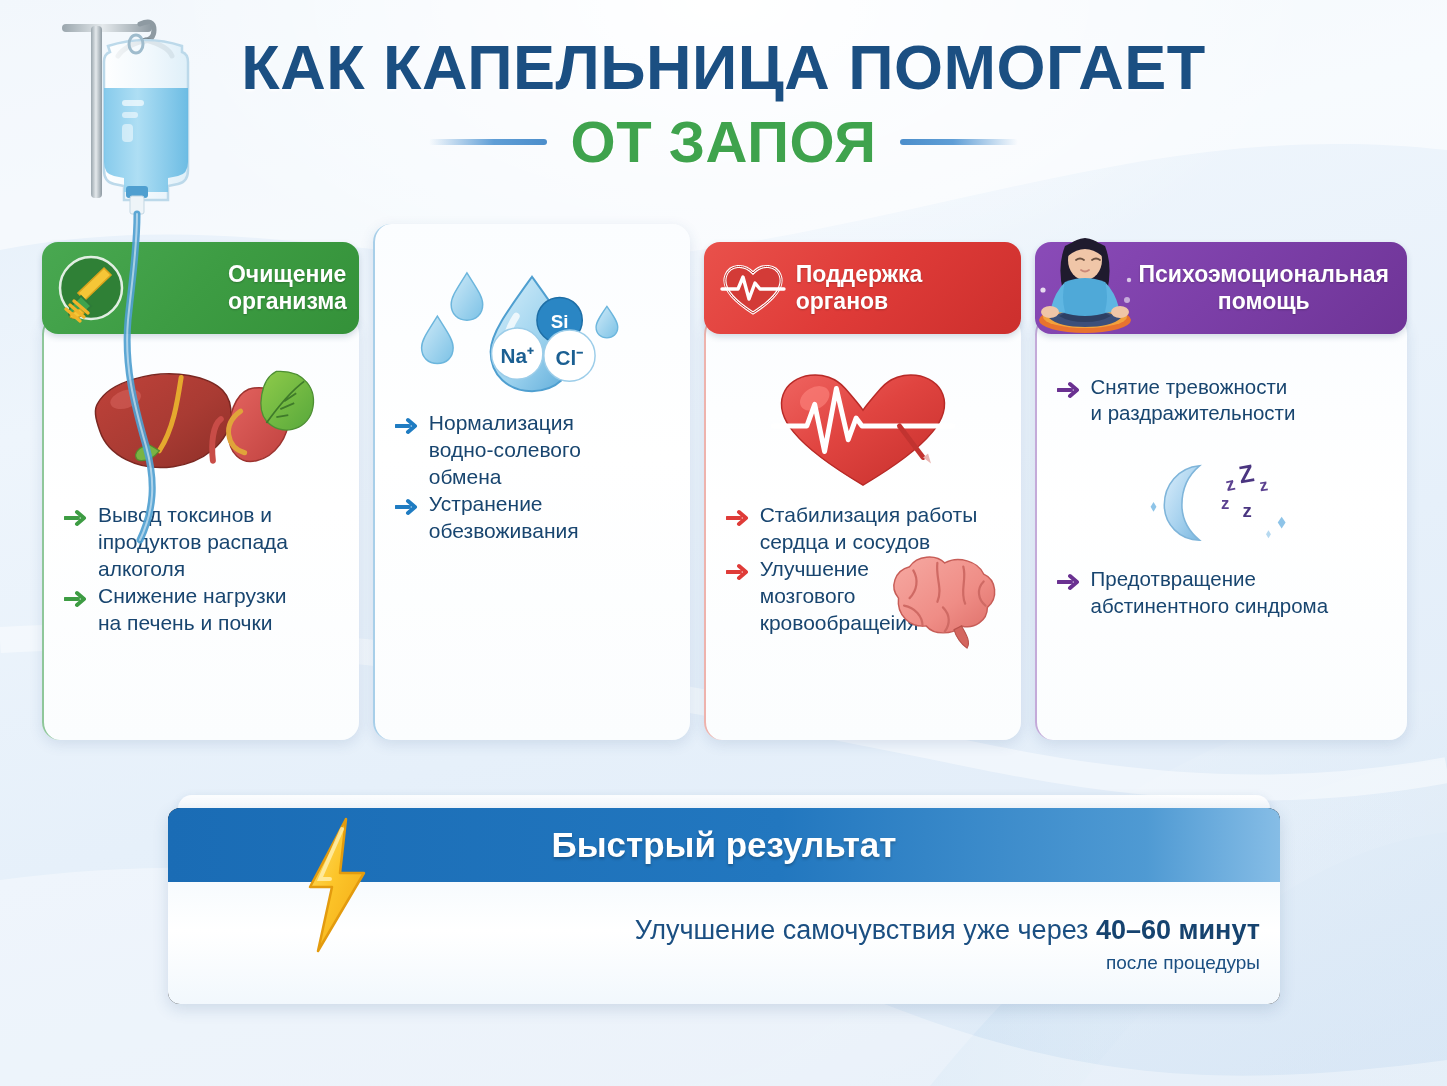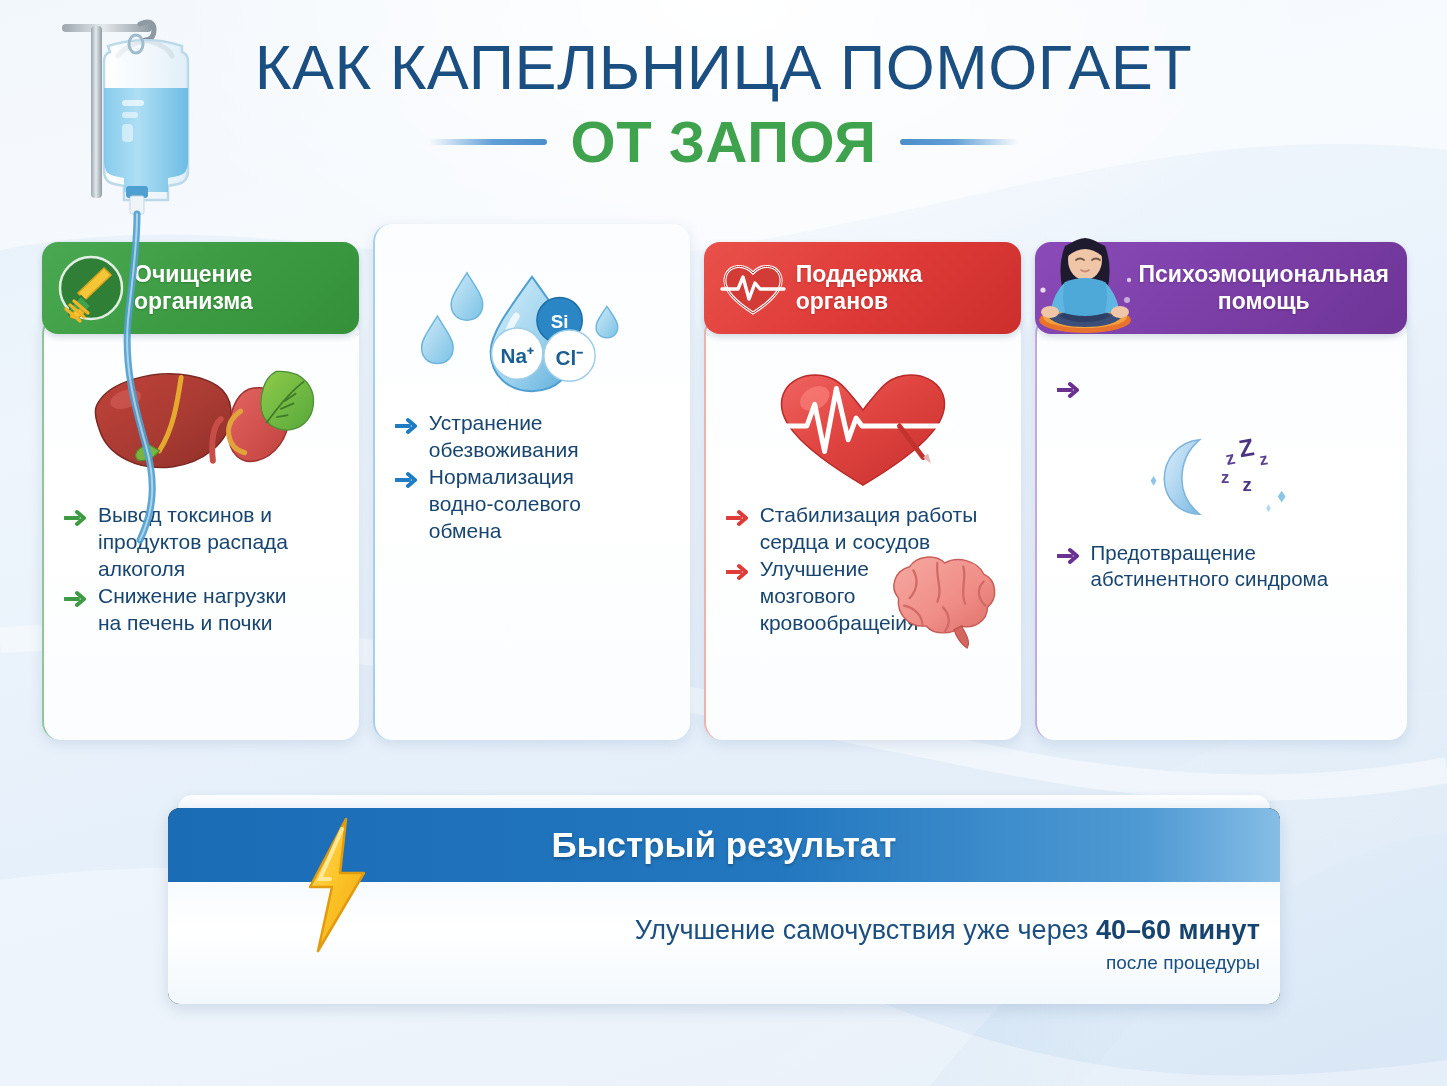--- a/index.html
+++ b/index.html
@@ -30,21 +30,21 @@
 
   
   .header {
     position: absolute;
     top: 34px; left: 0; right: 0;
     text-align: center;
     z-index: 6;
   }
   .title-main {
     font-size: 63px;
-    font-weight: normal;
+    font-weight: bold;
     letter-spacing: 0.5px;
     color: #1b4f82;
     text-shadow: 0 2px 3px rgba(255,255,255,0.9);
     line-height: 1.05;
     white-space: nowrap;
   }
   .title-sub-row {
     display: flex;
     align-items: center;
     justify-content: center;
@@ -312,21 +312,21 @@
   <div class="title-sub-row">
     <span class="rule"></span>
     <span class="title-accent">ОТ ЗАПОЯ</span>
     <span class="rule right"></span>
   </div>
 </div>
 
 <div class="cards">
 
   <div class="card c1">
-    <div class="card-head" style="background:linear-gradient(135deg,#49a851 0%,#3d9c43 50%,#349139 100%);">
+    <div class="card-head" style="background:linear-gradient(135deg,#49a851 0%,#3d9c43 50%,#349139 100%);justify-content:flex-end;">
       <span class="head-icon">
         <svg viewBox="0 0 74 74" width="74" height="74">
           <circle cx="37" cy="37" r="31" fill="#2f8036"></circle>
           <circle cx="37" cy="37" r="31" fill="none" stroke="#ffffff" stroke-width="2.5" opacity="0.85"></circle>
           <path d="M50,17 L57,24 L31,49 L24,42 Z" fill="#f5c637" stroke="#d9a41d" stroke-width="1.6"></path>
           <path d="M27,45 L20,52 q-8,8 -4,14 q6,4 14,-4 l7,-7 Z" fill="#3fa34d" stroke="#2d7a38" stroke-width="1.6"></path>
           <path d="M16,66 q6,4 14,-4 l-4,-4 q-10,4 -10,8 Z" fill="#f5c637" stroke="#d9a41d" stroke-width="1.2"></path>
           <path d="M12,58 l14,12 M16,54 l14,12 M20,50 l14,12" stroke="#f0b429" stroke-width="3.4" stroke-linecap="round"></path>
         </svg>
       </span>
@@ -412,30 +412,30 @@
           <circle cx="158" cy="94" r="26" fill="#ffffff" stroke="#9ccde9" stroke-width="1.5"></circle>
           <text x="158" y="103" font-family="Liberation Sans, sans-serif" font-size="21" font-weight="bold" fill="#1b5f92" text-anchor="middle">Cl⁻</text>
         </svg>
       </div>
 
       <div class="bullets">
         <div class="bullet">
           <svg class="arrow" viewBox="0 0 24 20">
             <path d="M1,10 L14,10 M13,4 L20,10 L13,16" stroke="#1f7cc2" stroke-width="4" fill="none" stroke-linecap="round" stroke-linejoin="round"></path>
           </svg>
-          <span class="bullet-text">Устранение
-обезвоживания</span>
-        </div>
-        <div class="bullet">
-          <svg class="arrow" viewBox="0 0 24 20">
-            <path d="M1,10 L14,10 M13,4 L20,10 L13,16" stroke="#1f7cc2" stroke-width="4" fill="none" stroke-linecap="round" stroke-linejoin="round"></path>
-          </svg>
           <span class="bullet-text">Нормализация
 водно-солевого
 обмена</span>
+        </div>
+        <div class="bullet">
+          <svg class="arrow" viewBox="0 0 24 20">
+            <path d="M1,10 L14,10 M13,4 L20,10 L13,16" stroke="#1f7cc2" stroke-width="4" fill="none" stroke-linecap="round" stroke-linejoin="round"></path>
+          </svg>
+          <span class="bullet-text">Устранение
+обезвоживания</span>
         </div>
       </div>
     </div>
   </div>
 
   <div class="card c3">
     <div class="card-head" style="background:linear-gradient(135deg,#e9514b 0%,#df3b38 50%,#cc2f2d 100%);">
       <span class="head-icon">
         <svg viewBox="0 0 74 74" width="74" height="74">
           <path d="M37,62 C12,46 6,34 10,24 C14,14 28,12 37,22 C46,12 60,14 64,24 C68,34 62,46 37,62 Z" fill="#d33b37" stroke="#ffffff" stroke-width="3"></path>
@@ -523,20 +523,22 @@
       <span class="card-head-text">Психоэмоциональная
 помощь</span>
     </div>
 
     <div class="card-body">
       <div class="bullets">
         <div class="bullet">
           <svg class="arrow" viewBox="0 0 24 20">
             <path d="M1,10 L14,10 M13,4 L20,10 L13,16" stroke="#6a3191" stroke-width="4" fill="none" stroke-linecap="round" stroke-linejoin="round"></path>
           </svg>
+          <span class="bullet-text">Снятие тревожности
+и раздражительности</span>
         </div>
 
 
         <div class="moon-art">
           <svg viewBox="0 0 170 92" width="168" height="90">
             <defs>
               <linearGradient id="moonG" x1="0" y1="0" x2="1" y2="1">
                 <stop offset="0%" stop-color="#dceefb"></stop>
                   <stop offset="55%" stop-color="#a9d3ef"></stop>
                   <stop offset="100%" stop-color="#7bb8e0"></stop>

